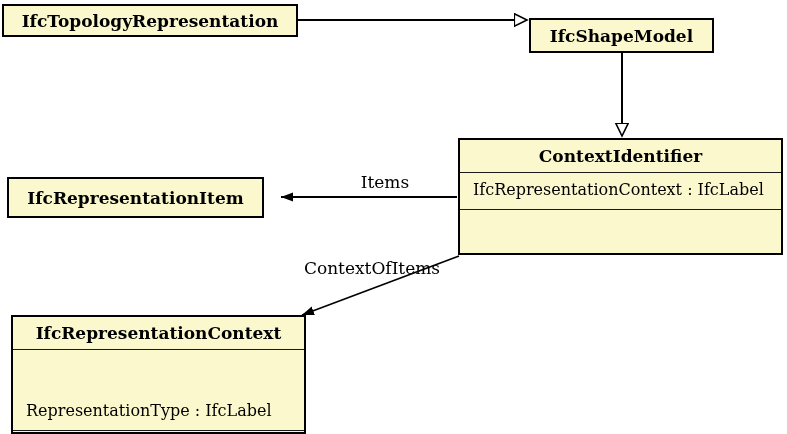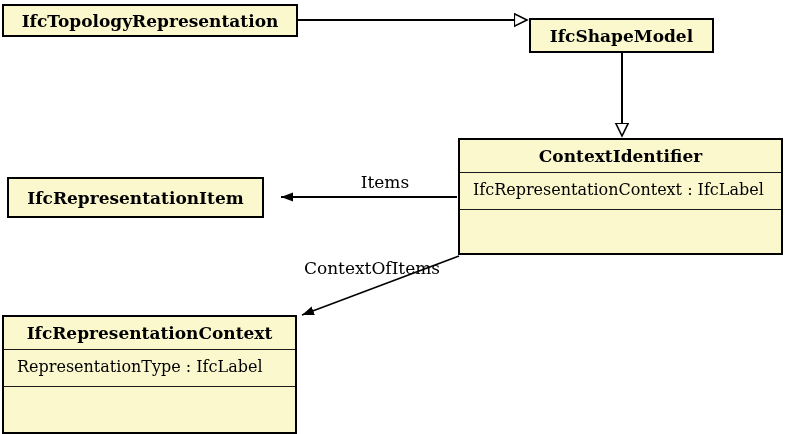--- a/index.html
+++ b/index.html
@@ -102,21 +102,21 @@
     <div class="attrs">
       <div>IfcRepresentationContext : IfcLabel</div>
     </div>
     <div class="empty-compartment"></div>
   </div>
 
   <div class="uml-class simple" style="left:7px; top:177px; width:257px; height:41px;">
     <div class="title">IfcRepresentationItem</div>
   </div>
 
-  <div class="uml-class full" style="left:2px; top:315px; width:295px; height:119px;">
+  <div class="uml-class full" style="left:11px; top:315px; width:295px; height:119px;gap:44px;">
     <div class="title">IfcRepresentationContext</div>
     <div class="attrs">
       <div>RepresentationType : IfcLabel</div>
     </div>
     <div class="empty-compartment"></div>
   </div>
 
   <div class="rel-label" style="left:350px; top:172px; width:70px;">Items</div>
 
   <div class="rel-label" style="left:294px; top:258px; width:156px;">ContextOfItems</div>

